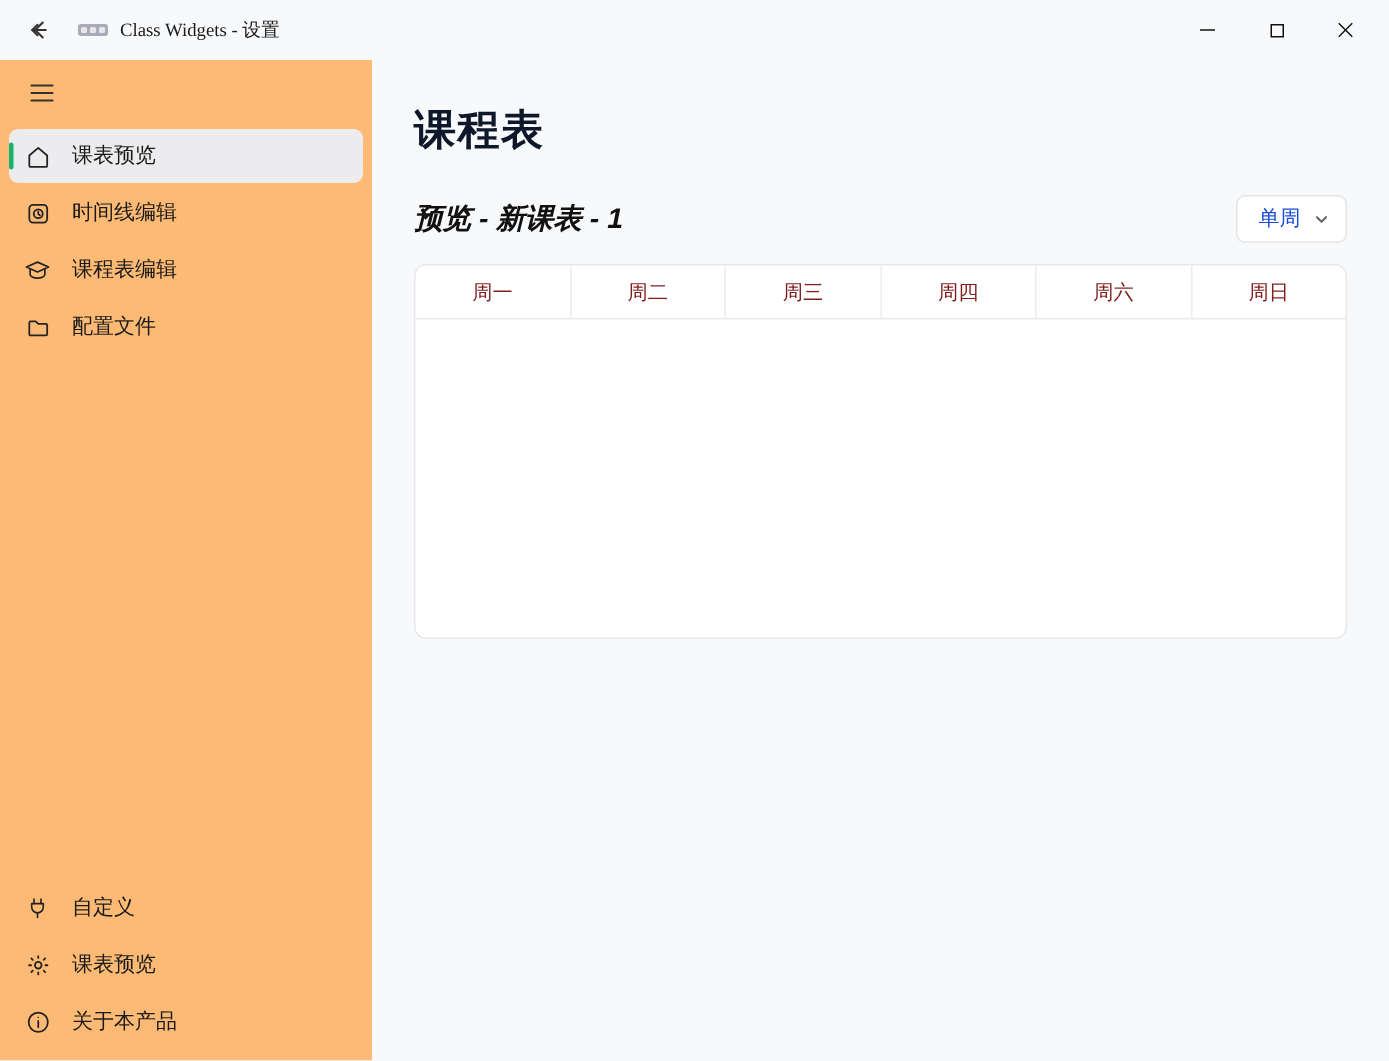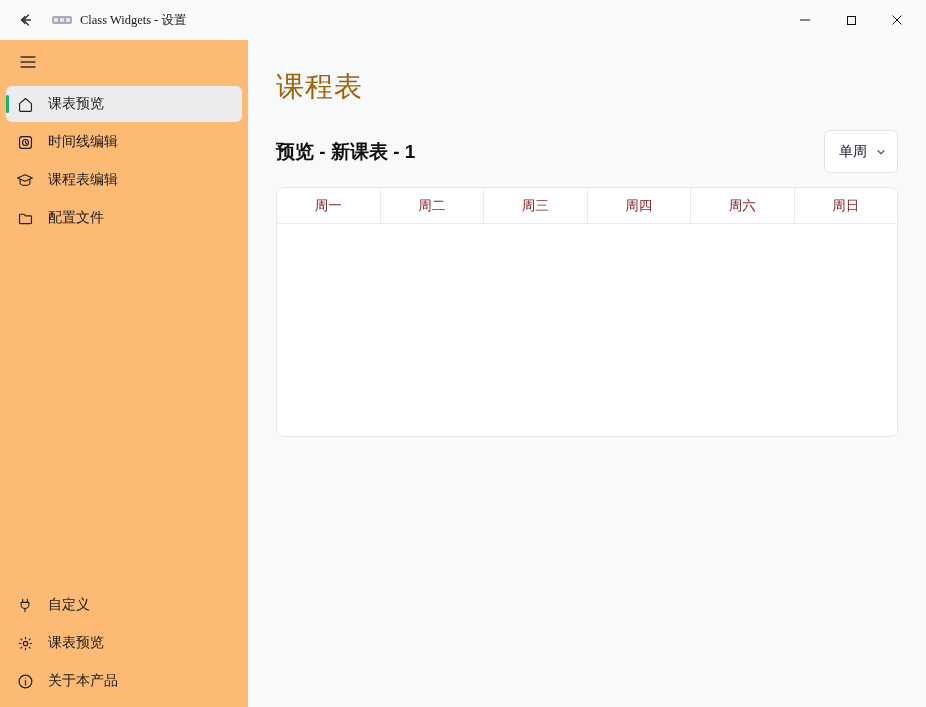--- a/index.html
+++ b/index.html
@@ -87,45 +87,46 @@
 
   
   .main {
     flex: 1;
     background: #f8f9fb;
     padding: 20px 28px 0 28px;
     min-width: 0;
   }
   .page-title {
     font-size: 28px;
-    font-weight: 400;
-    color: #a16207;
+    font-weight: 700;
+    color: #0f172a;
     letter-spacing: 1px;
     margin: 8px 0 24px 0;
   }
   .subheader-row {
     display: flex;
     align-items: center;
     justify-content: space-between;
     margin-bottom: 14px;
   }
   .subheader {
     font-size: 19px;
     font-weight: 600;
     color: #111;
+    font-style: italic;
   }
   .week-select {
-    height: 43px;
+    height: 32px;
     padding: 0 10px 0 14px;
     background: #fff;
     border: 1px solid #e4e4e6;
     border-radius: 6px;
     display: flex; align-items: center; gap: 8px;
     font-size: 14px;
-    color: #0f172a;
+    color: #1d4ed8;
     cursor: pointer;
   }
   .week-select svg { flex-shrink: 0; }
 
   .timetable {
     background: #fff;
     border: 1px solid #e8e8ea;
     border-radius: 8px;
     overflow: hidden;
     height: 250px;

